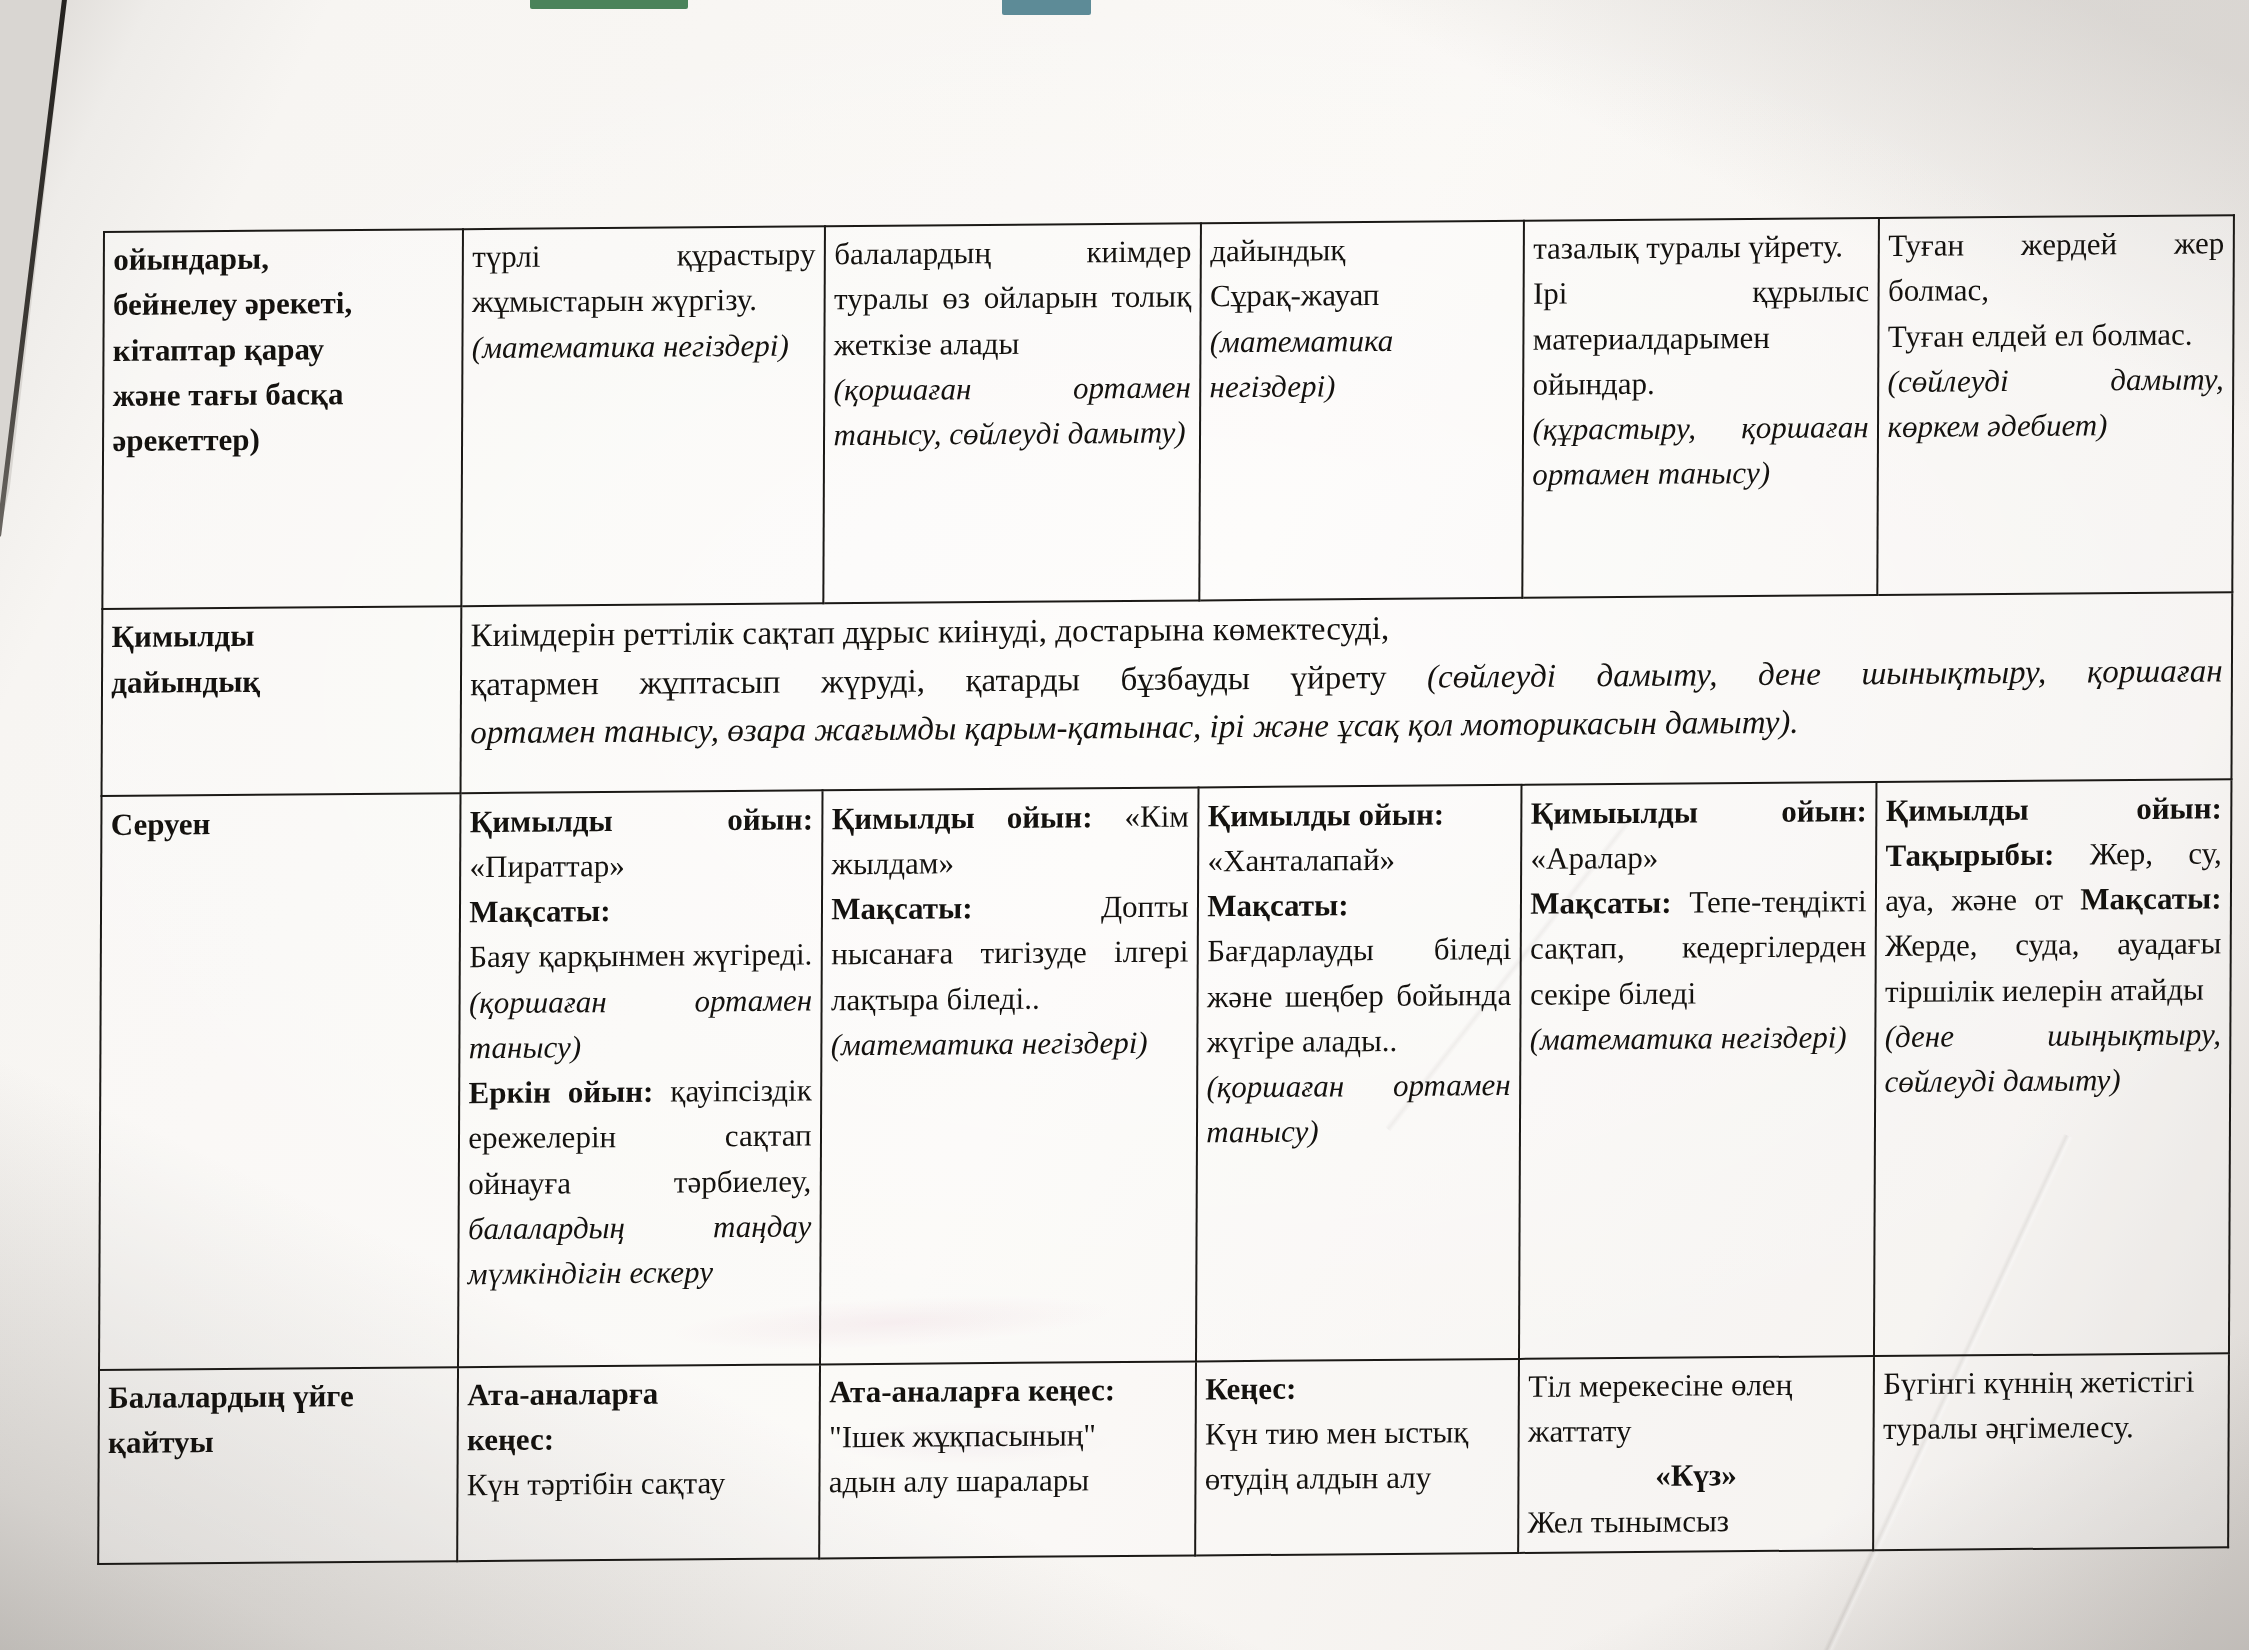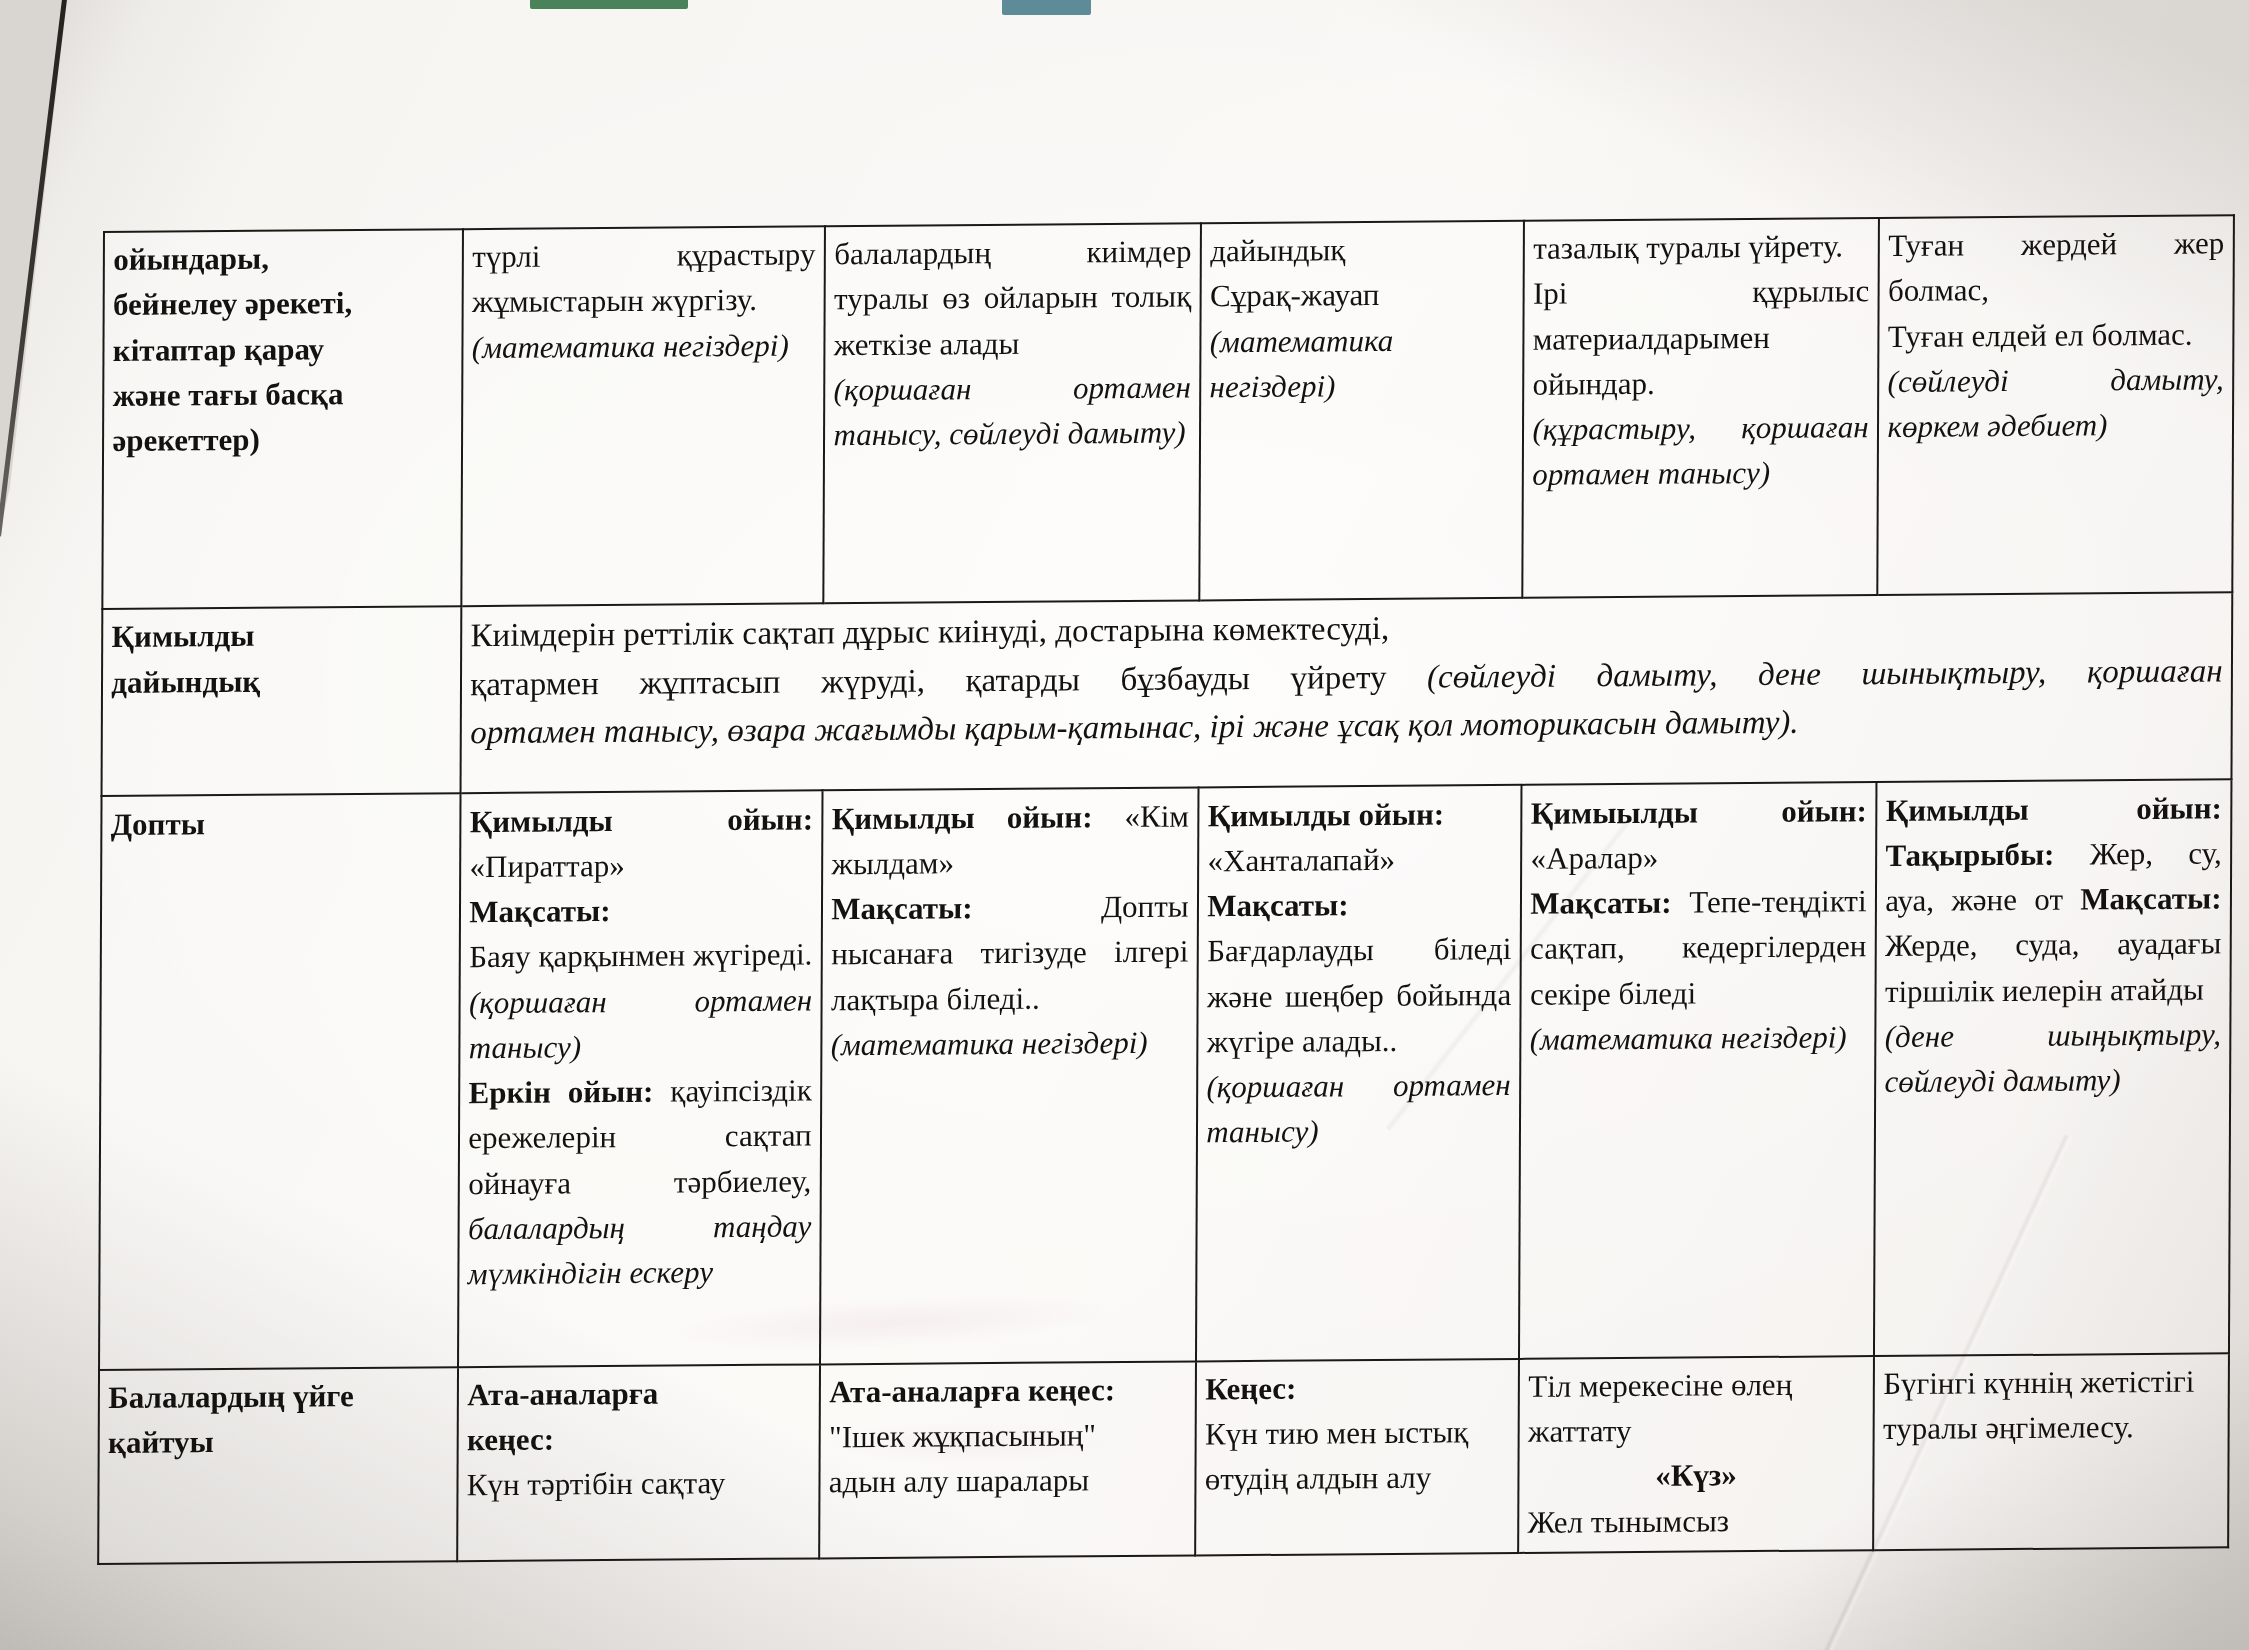--- a/index.html
+++ b/index.html
@@ -147,21 +147,21 @@
               <div class="para"><span class="b">дайындық</span></div>
             </td>
           <td class="j merged" colspan="5">
               <div class="para"><span>Киімдерін реттілік сақтап дұрыс киінуді, достарына көмектесуді,</span></div>
               <div class="para a-s"><span>қатармен жұптасып жүруді, қатарды бұзбауды  үйрету </span><span class="i">(сөйлеуді дамыту,   дене шынықтыру, қоршаған</span></div>
               <div class="para"><span class="i">ортамен танысу,  өзара жағымды қарым-қатынас,  ірі және ұсақ қол моторикасын дамыту).</span></div>
             </td>
         </tr>
         <tr class="r2">
           <td>
-              <div class="para"><span class="b">Допты</span></div>
+              <div class="para"><span class="b">Серуен</span></div>
             </td>
           <td class="j">
               <div class="para"><span class="b">Қимылды ойын: </span><span>«Пираттар»</span></div>
               <div class="para"><span class="b">Мақсаты:</span></div>
               <div class="para"><span>Баяу қарқынмен жүгіреді. </span><span class="i">(қоршаған ортамен танысу)</span></div>
               <div class="para"><span class="b">Еркін ойын: </span><span>қауіпсіздік ережелерін сақтап ойнауға тәрбиелеу, </span><span class="i">балалардың таңдау мүмкіндігін ескеру</span></div>
             </td>
           <td class="j">
               <div class="para"><span class="b">Қимылды ойын: </span><span>«Кім жылдам»</span></div>
               <div class="para"><span class="b">Мақсаты: </span><span>Допты нысанаға тигізуде ілгері лақтыра біледі..</span></div>

